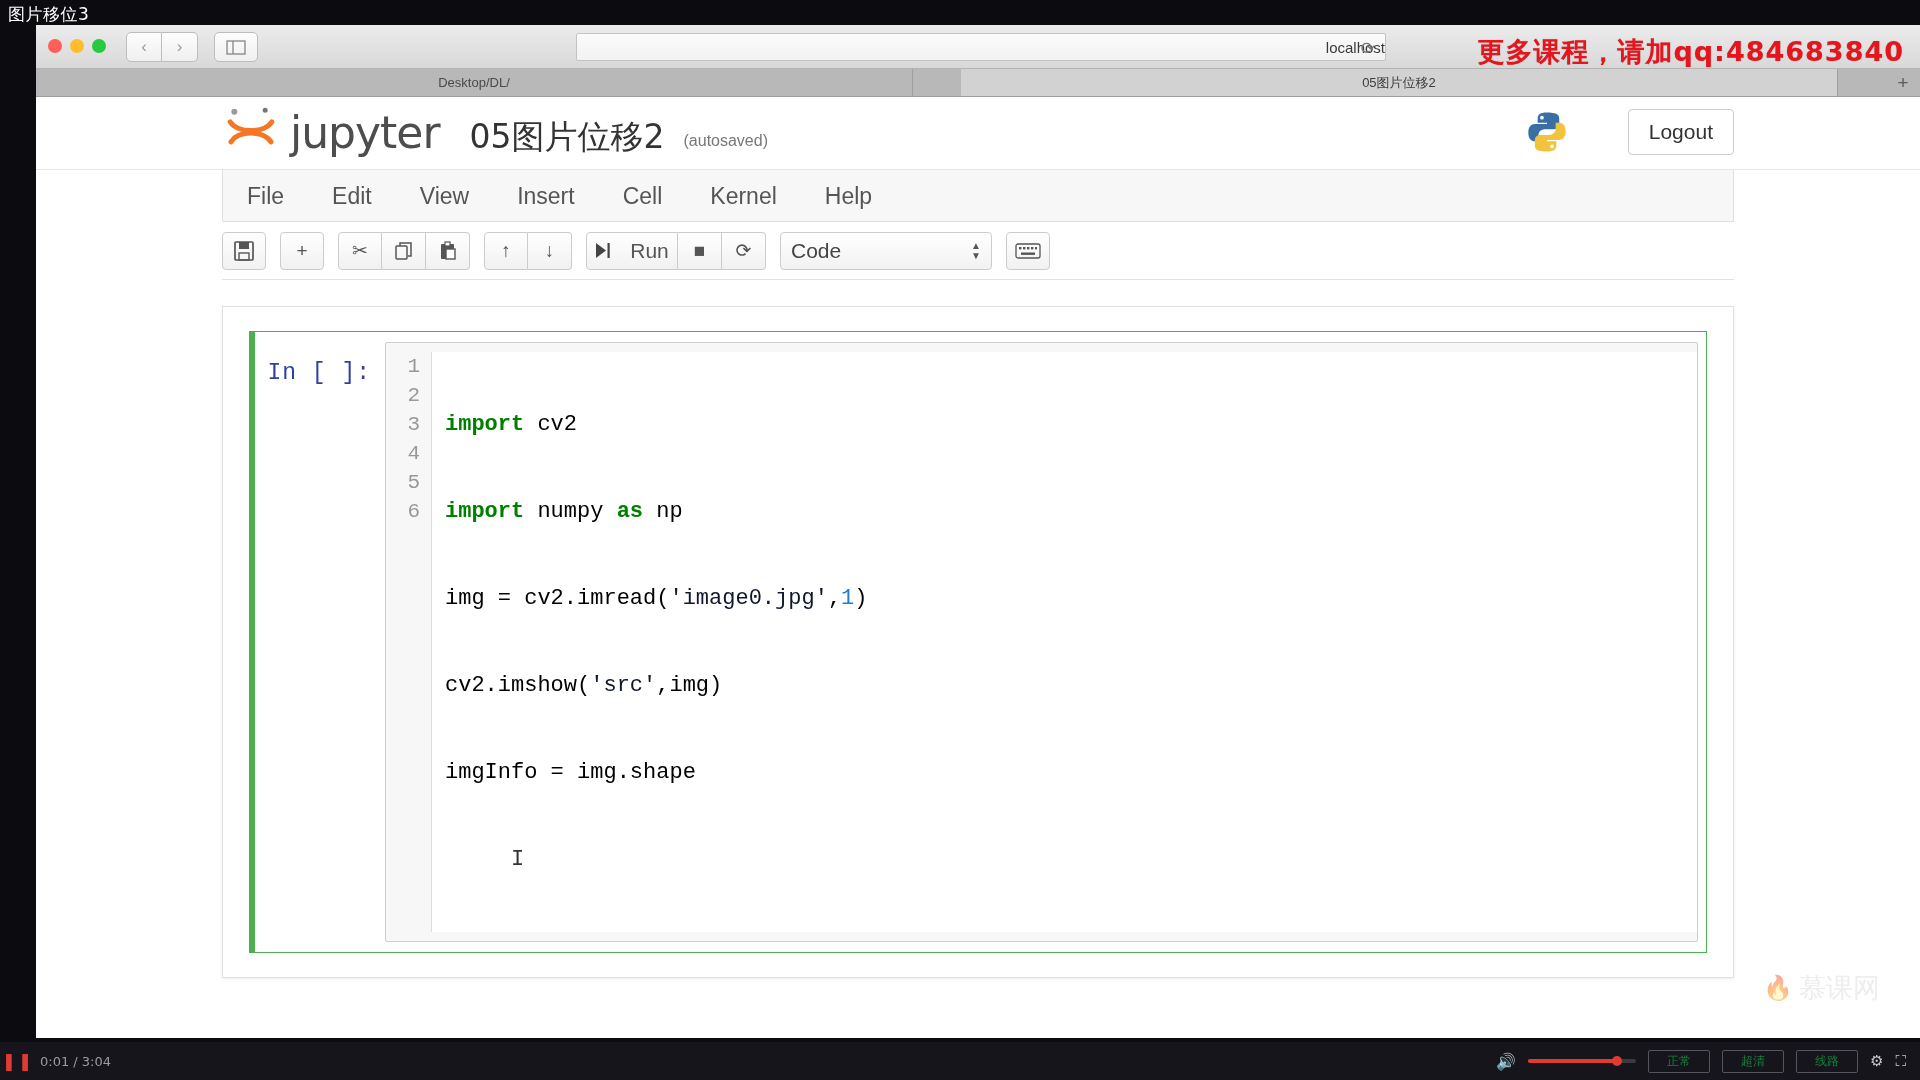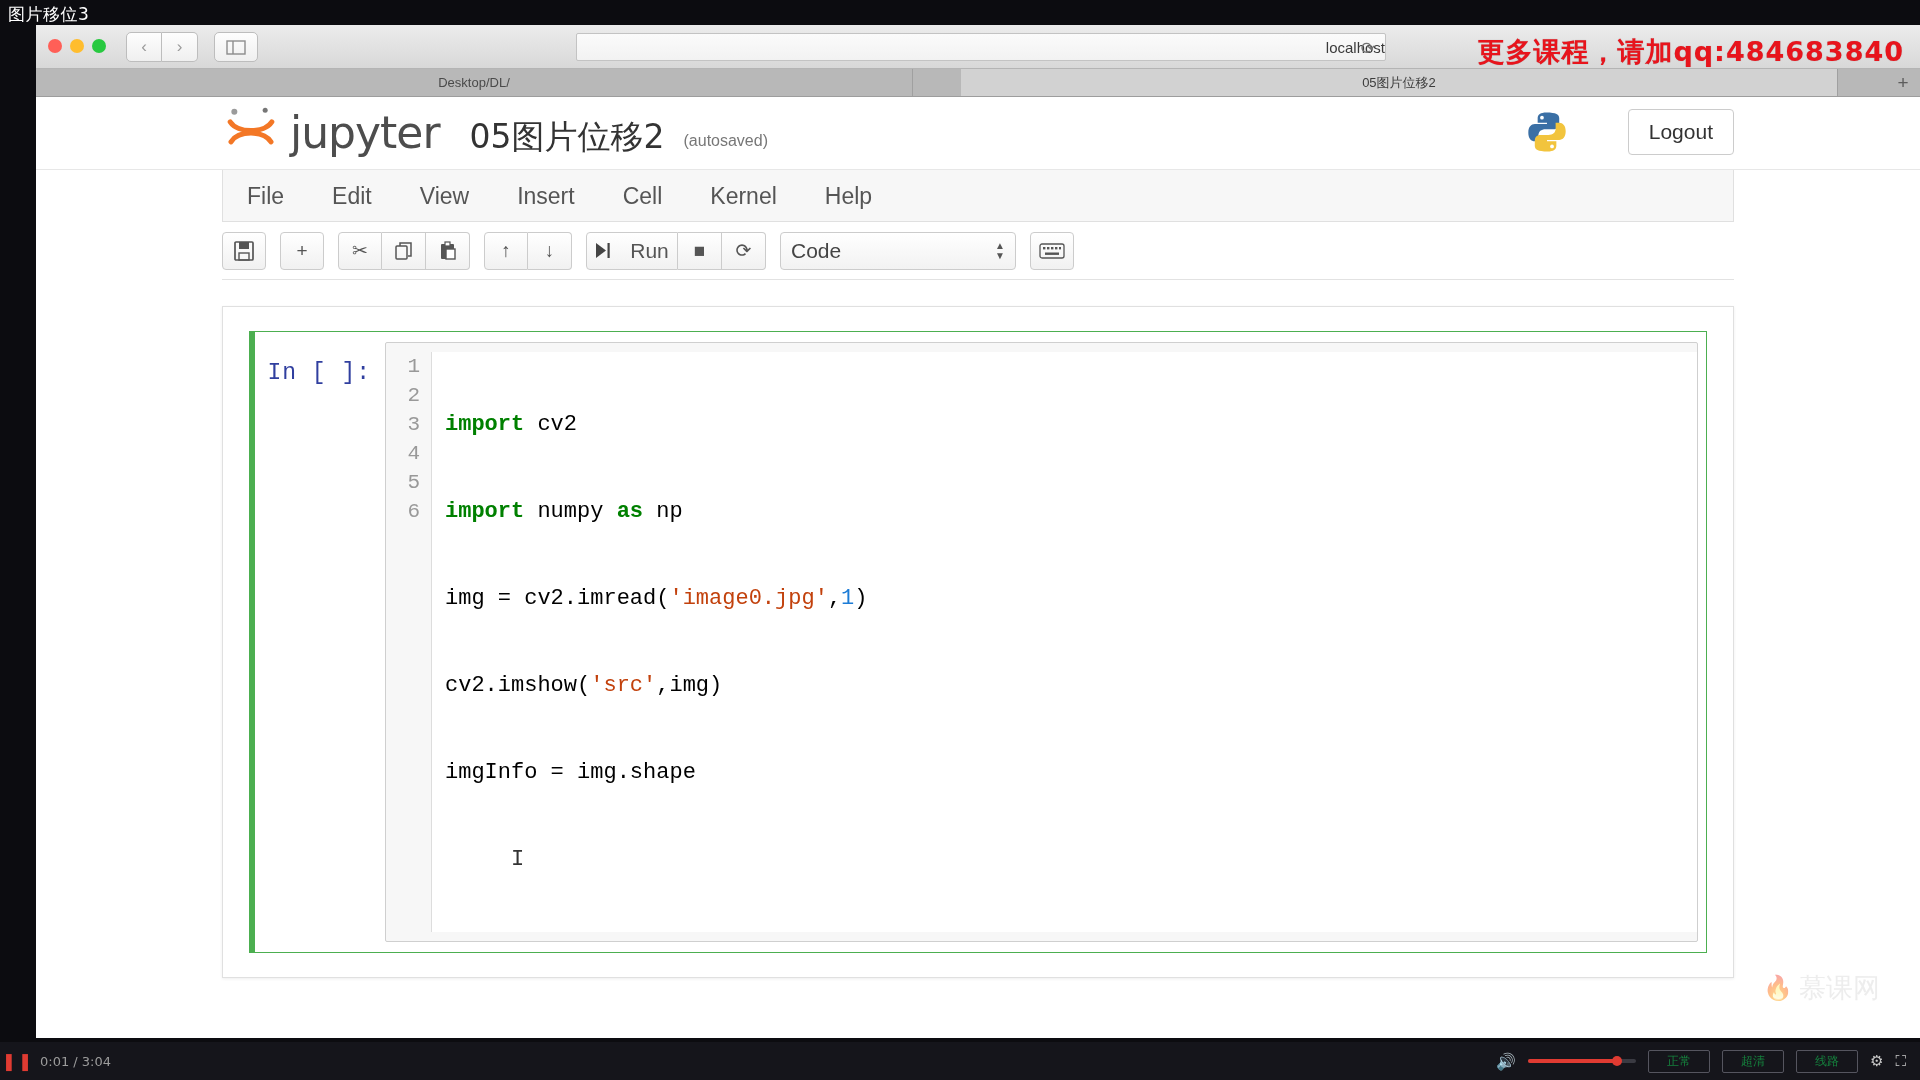--- a/index.html
+++ b/index.html
@@ -205,21 +205,21 @@
     display: flex; align-items: center; justify-content: center;
     color: #555; font-size: 19px;
     padding: 0 8px;
   }
   .tb-group .tb-btn + .tb-btn { border-left: none; }
   .tb-group .tb-btn:first-child { border-radius: 4px 0 0 4px; }
   .tb-group .tb-btn:last-child  { border-radius: 0 4px 4px 0; }
   .tb-group .tb-btn:only-child  { border-radius: 4px; }
   .tb-btn.run { min-width: 92px; gap: 19px; font-size: 21px; }
   #celltype-select {
-    width: 236px; height: 38px;
+    width: 212px; height: 38px;
     background: linear-gradient(#ffffff,#f2f2f2);
     border: 1px solid #ccc; border-radius: 4px;
     display: flex; align-items: center;
     padding: 0 10px;
     font-size: 21px; color: #444;
     position: relative;
     margin-right: 14px;
   }
   #celltype-arrows {
     position: absolute; right: 10px;
@@ -274,21 +274,21 @@
     flex: 1 1 auto;
     background: #fff;
     padding-left: 13px;
     font-family: "Liberation Mono", monospace;
     font-size: 22px;
     line-height: 29px;
     color: #000;
     white-space: pre;
   }
   .k  { color: #008000; font-weight: bold; }
-  .s  { color: #c2410c; margin-top: 12px; }
+  .s  { color: #0f172a; margin-top: 12px; }
   .n  { color: #1c7cd6; }
   #caret {
     display: inline-block;
     color: #333; font-size: 22px;
     margin-left: 66px;
   }
 
   
   #watermark {
     position: absolute;

